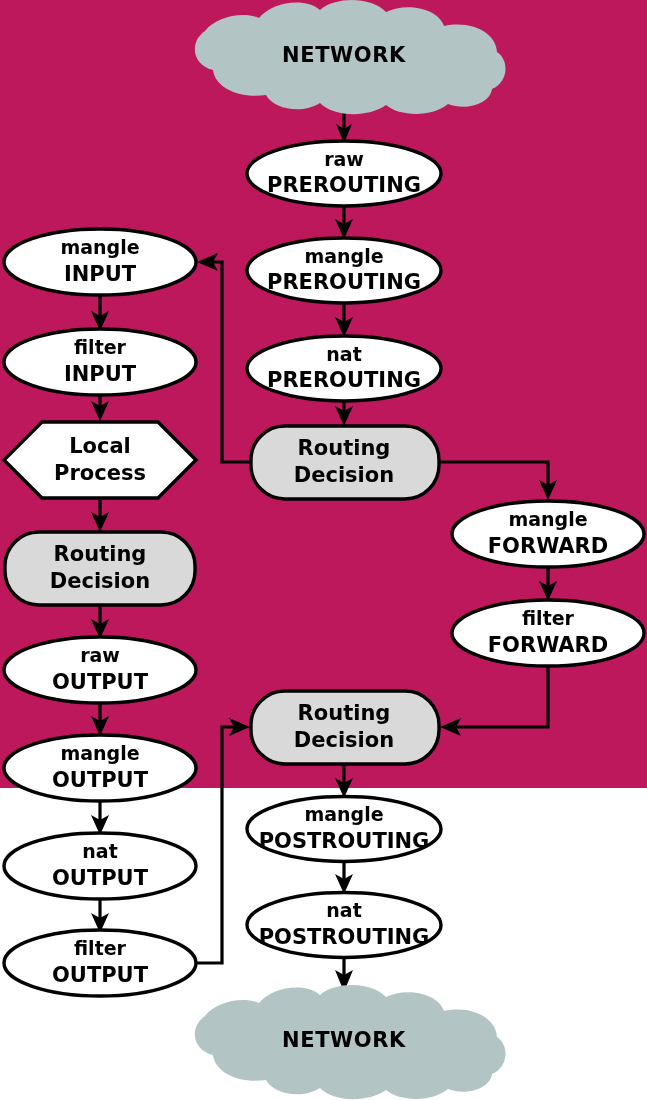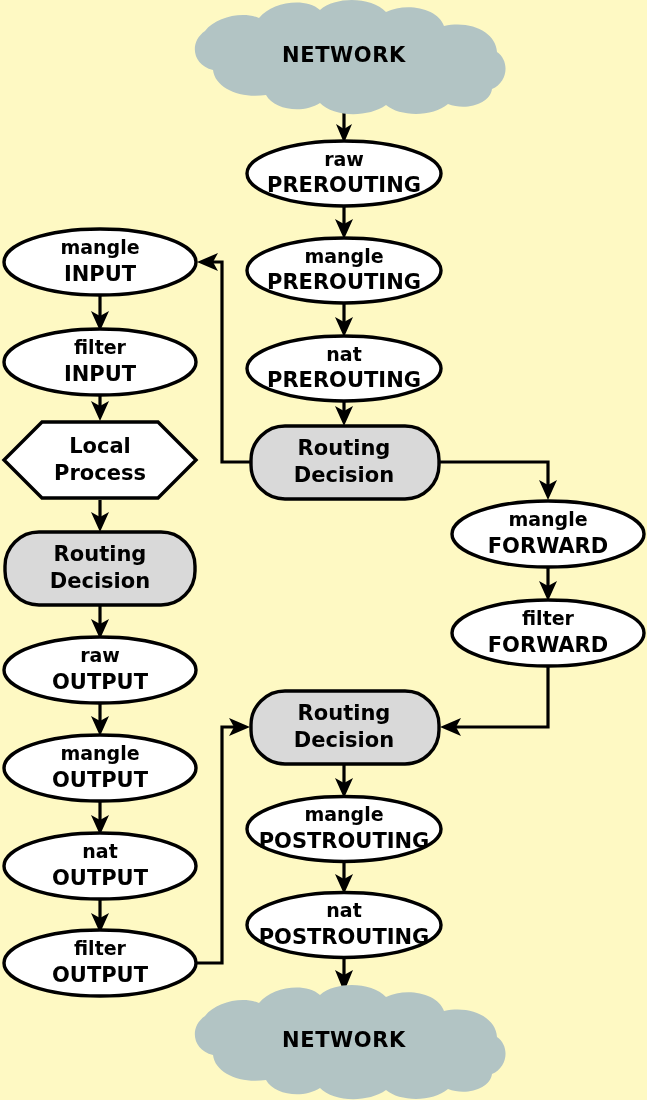--- a/index.html
+++ b/index.html
@@ -10,22 +10,22 @@
   }
   body {
     width: 647px;
     height: 1100px;
     font-family: "DejaVu Sans", "Liberation Sans", sans-serif;
     overflow: hidden;
   }
   #diagram-root {
     position: relative;
     width: 647px;
-    height: 1100px;
-    background: #fef9c3;
+    height: 788px;
+    background: #be185d;
   }
   #flow-svg {
     position: absolute;
     top: 0;
     left: 0;
     width: 647px;
     height: 1100px;
     display: block;
   }
   .node-shape {

